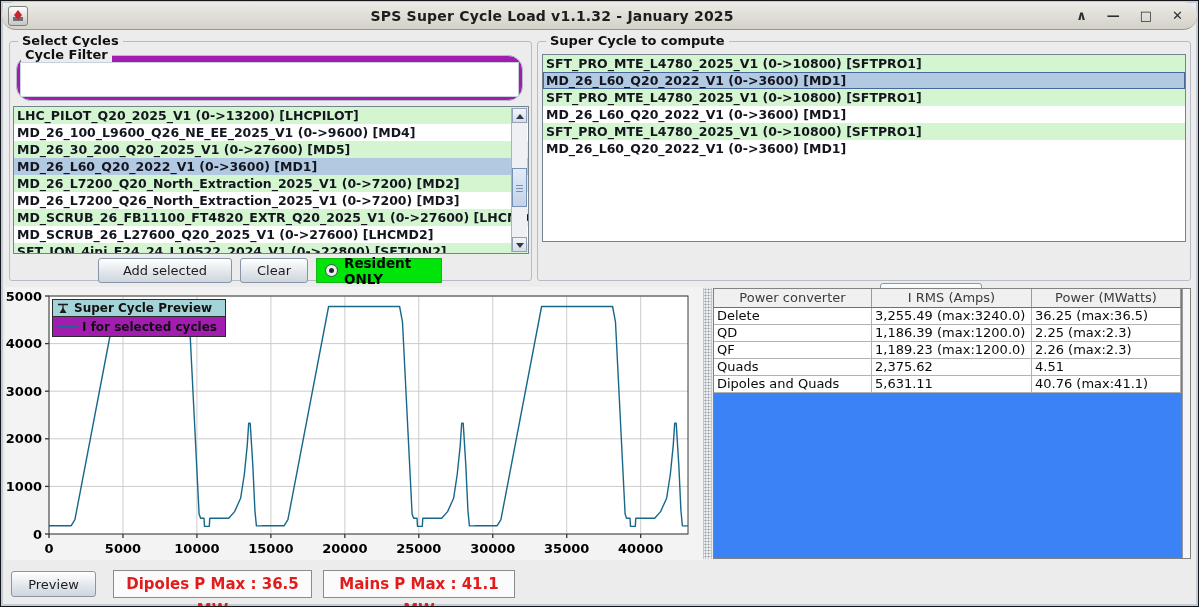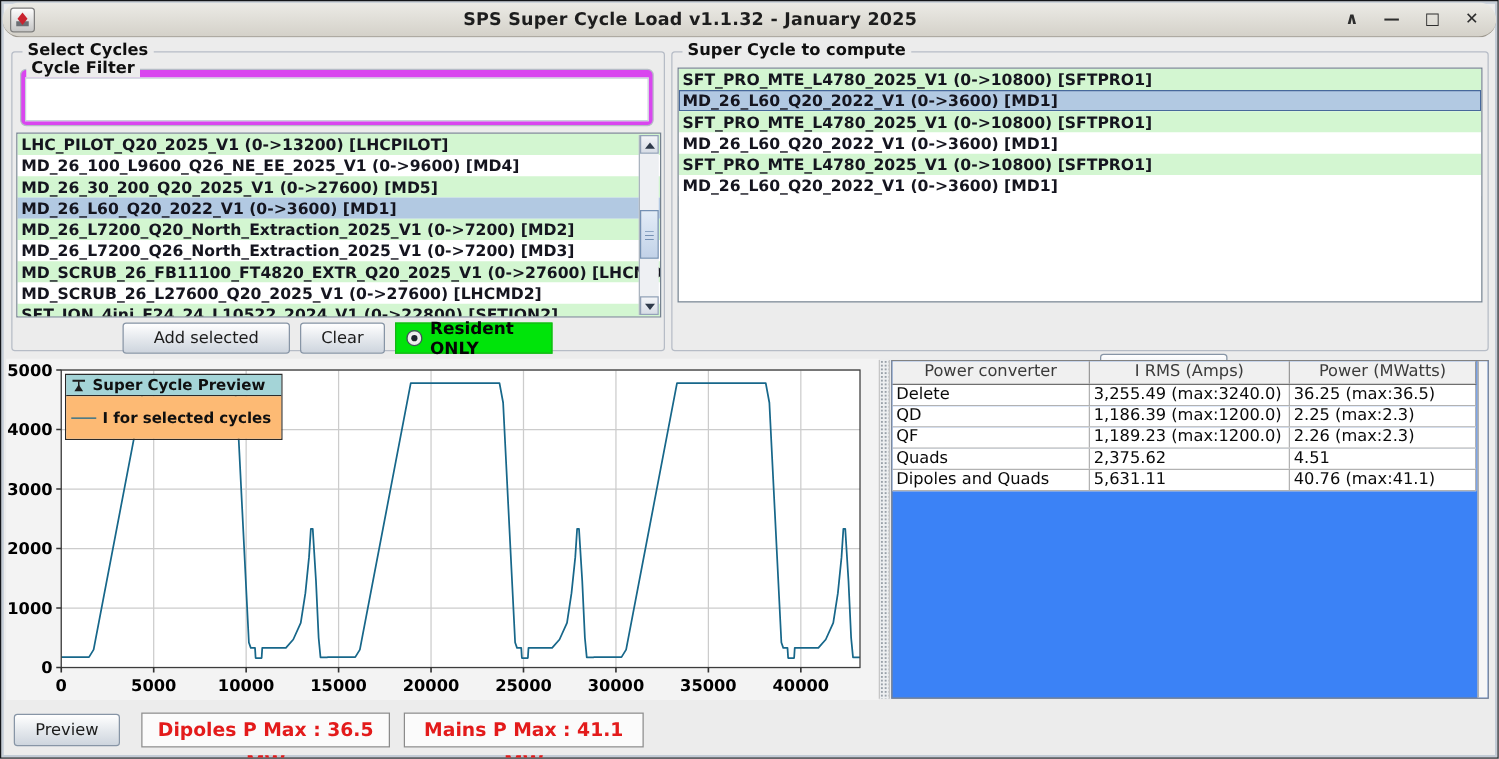--- a/index.html
+++ b/index.html
@@ -19,21 +19,21 @@
   .app-icon svg { position:absolute; left:2px; top:2px; }
   .title { flex:1; text-align:center; font-weight:bold; font-size:14px; color:#1d1d1d; letter-spacing:.2px; }
   .win-controls { display:flex; gap:20px; margin-right:14px; }
   .win-btn { font-weight:bold; font-size:13px; color:#2d2d2d; cursor:default; line-height:16px; }
   
   .titled-panel { position:absolute; border:1px solid #b6bcc6; border-radius:3px; }
   .panel-title { position:absolute; top:-9px; left:8px; background:#ececec; padding:0 4px;
     font-weight:bold; font-size:13px; color:#101010; white-space:nowrap; }
   
   .filter-box { position:absolute; left:6px; top:13px; right:8px; height:46px;
-    border:1px solid #b6bcc6; border-radius:5px; background:#d946ef;text-decoration:underline; }
+    border:1px solid #b6bcc6; border-radius:15px; background:#a21caf;text-decoration:underline; }
   .filter-box .panel-title { top:-9px; left:4px; }
   .filter-field { position:absolute; left:3px; right:3px; top:6px; bottom:3px; background:#ffffff;
     border:1px solid #c9d2da; resize:none; font-family:"DejaVu Sans",sans-serif; font-size:12px; outline:none; }
   
   .listbox { position:absolute; background:#ffffff; border:1px solid #75828f; overflow:hidden; }
   .list-row { height:17px; line-height:17px; padding-left:3px; font-weight:bold; font-size:12.5px;
     color:#15151f; white-space:nowrap; overflow:hidden; }
   .row-green { background:#d3f6d1; }
   .row-white { background:#ffffff; }
   .row-selected { background:#b2c9e2; }
@@ -59,21 +59,21 @@
   .resident { position:absolute; background:#00e40a; border:1px solid #17b517;
     display:flex; align-items:center; gap:6px; padding-left:8px;
     font-weight:bold; font-size:13.5px; color:#050505; }
   .radio { width:13px; height:13px; border-radius:50%; background:radial-gradient(#ffffff,#dcdcdc);
     border:1px solid #44505c; position:relative; flex:0 0 auto; }
   .radio-dot { position:absolute; left:3px; top:3px; width:5px; height:5px; border-radius:50%; background:#1c242c; }
   
   .chart-panel { position:absolute; left:4px; top:286px; width:698px; height:273px; background:#f3f3f3; }
   .legend { position:absolute; left:47px; top:12px; border:1px solid #2b2b2b; font-size:12px; font-weight:bold; color:#101010; }
   .legend-header { display:flex; align-items:center; gap:5px; height:17px; padding:0 8px 0 4px; background:#a4d4d7; border-bottom:1px solid #2b2b2b; }
-  .legend-row { display:flex; align-items:center; gap:5px; height:34px; padding:0 8px 0 4px; background:#fdba74; }
+  .legend-row { display:flex; align-items:center; gap:5px; height:19px; padding:0 8px 0 4px; background:#a21caf; }
   .legend-swatch { width:20px; height:0; border-top:1.5px solid #17678a; }
   
   .divider { position:absolute; left:702px; top:287px; width:9px; height:271px;
     background-color:#edeff1;
     background-image:radial-gradient(circle, #98a0a8 0.9px, transparent 1.1px);
     background-size:3px 3px;
     border-left:1px solid #c6c6c6; border-right:1px solid #c6c6c6; }
   
   .ptable { position:absolute; left:712px; top:287px; width:478px; height:271px;
     border:1px solid #828282; background:#3b82f6; }

